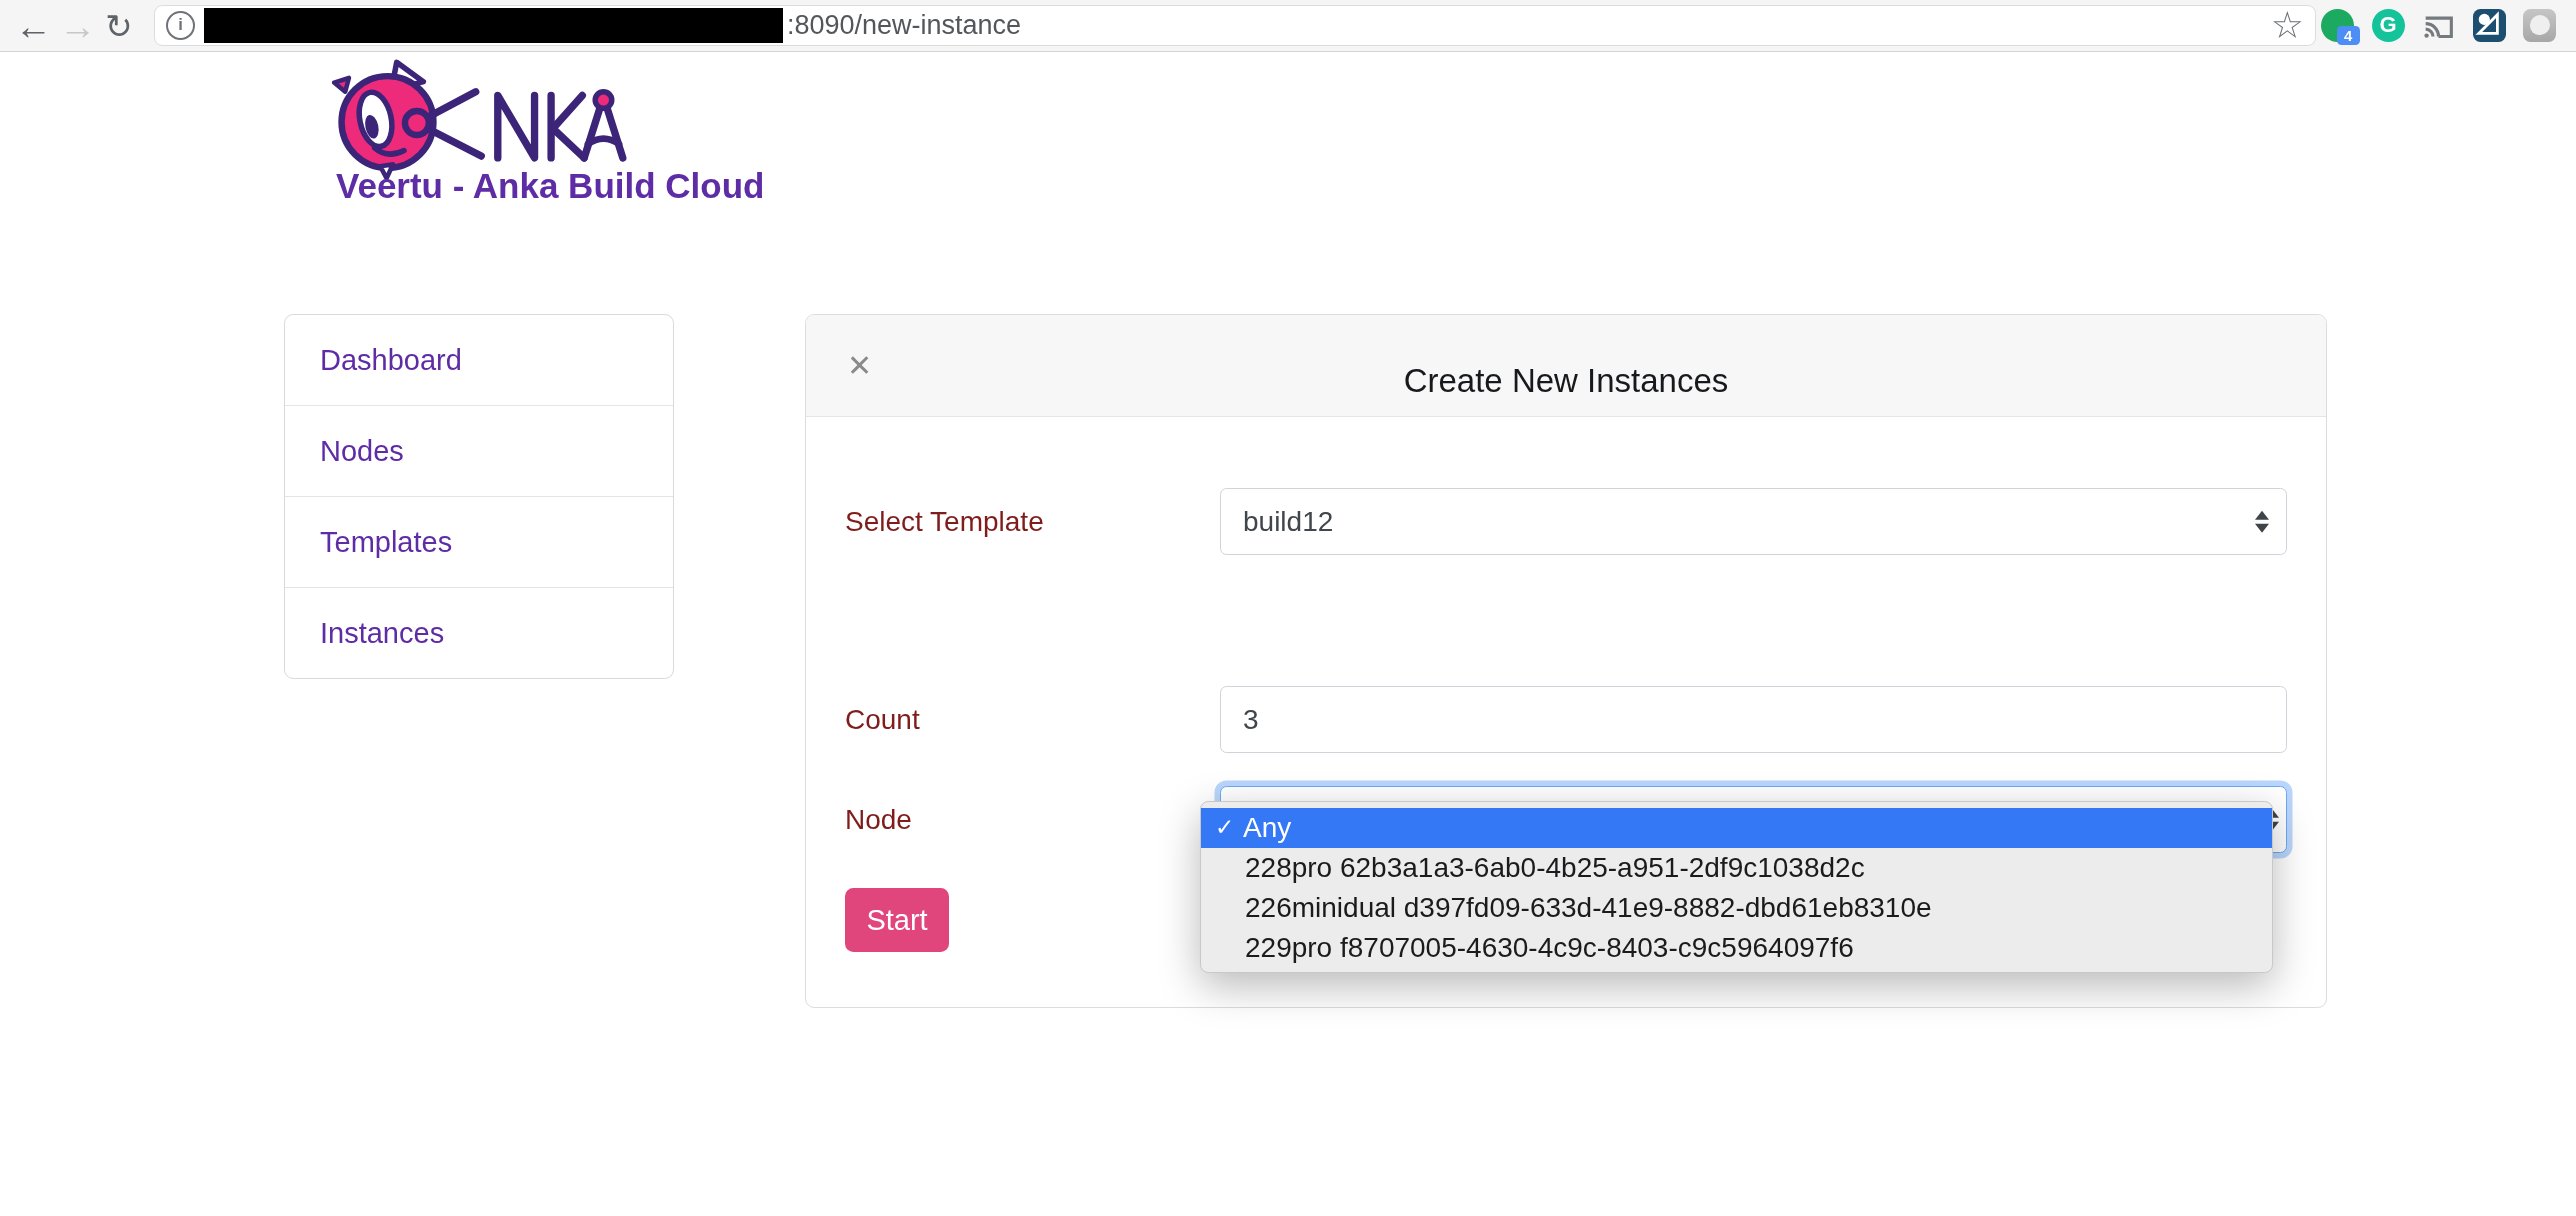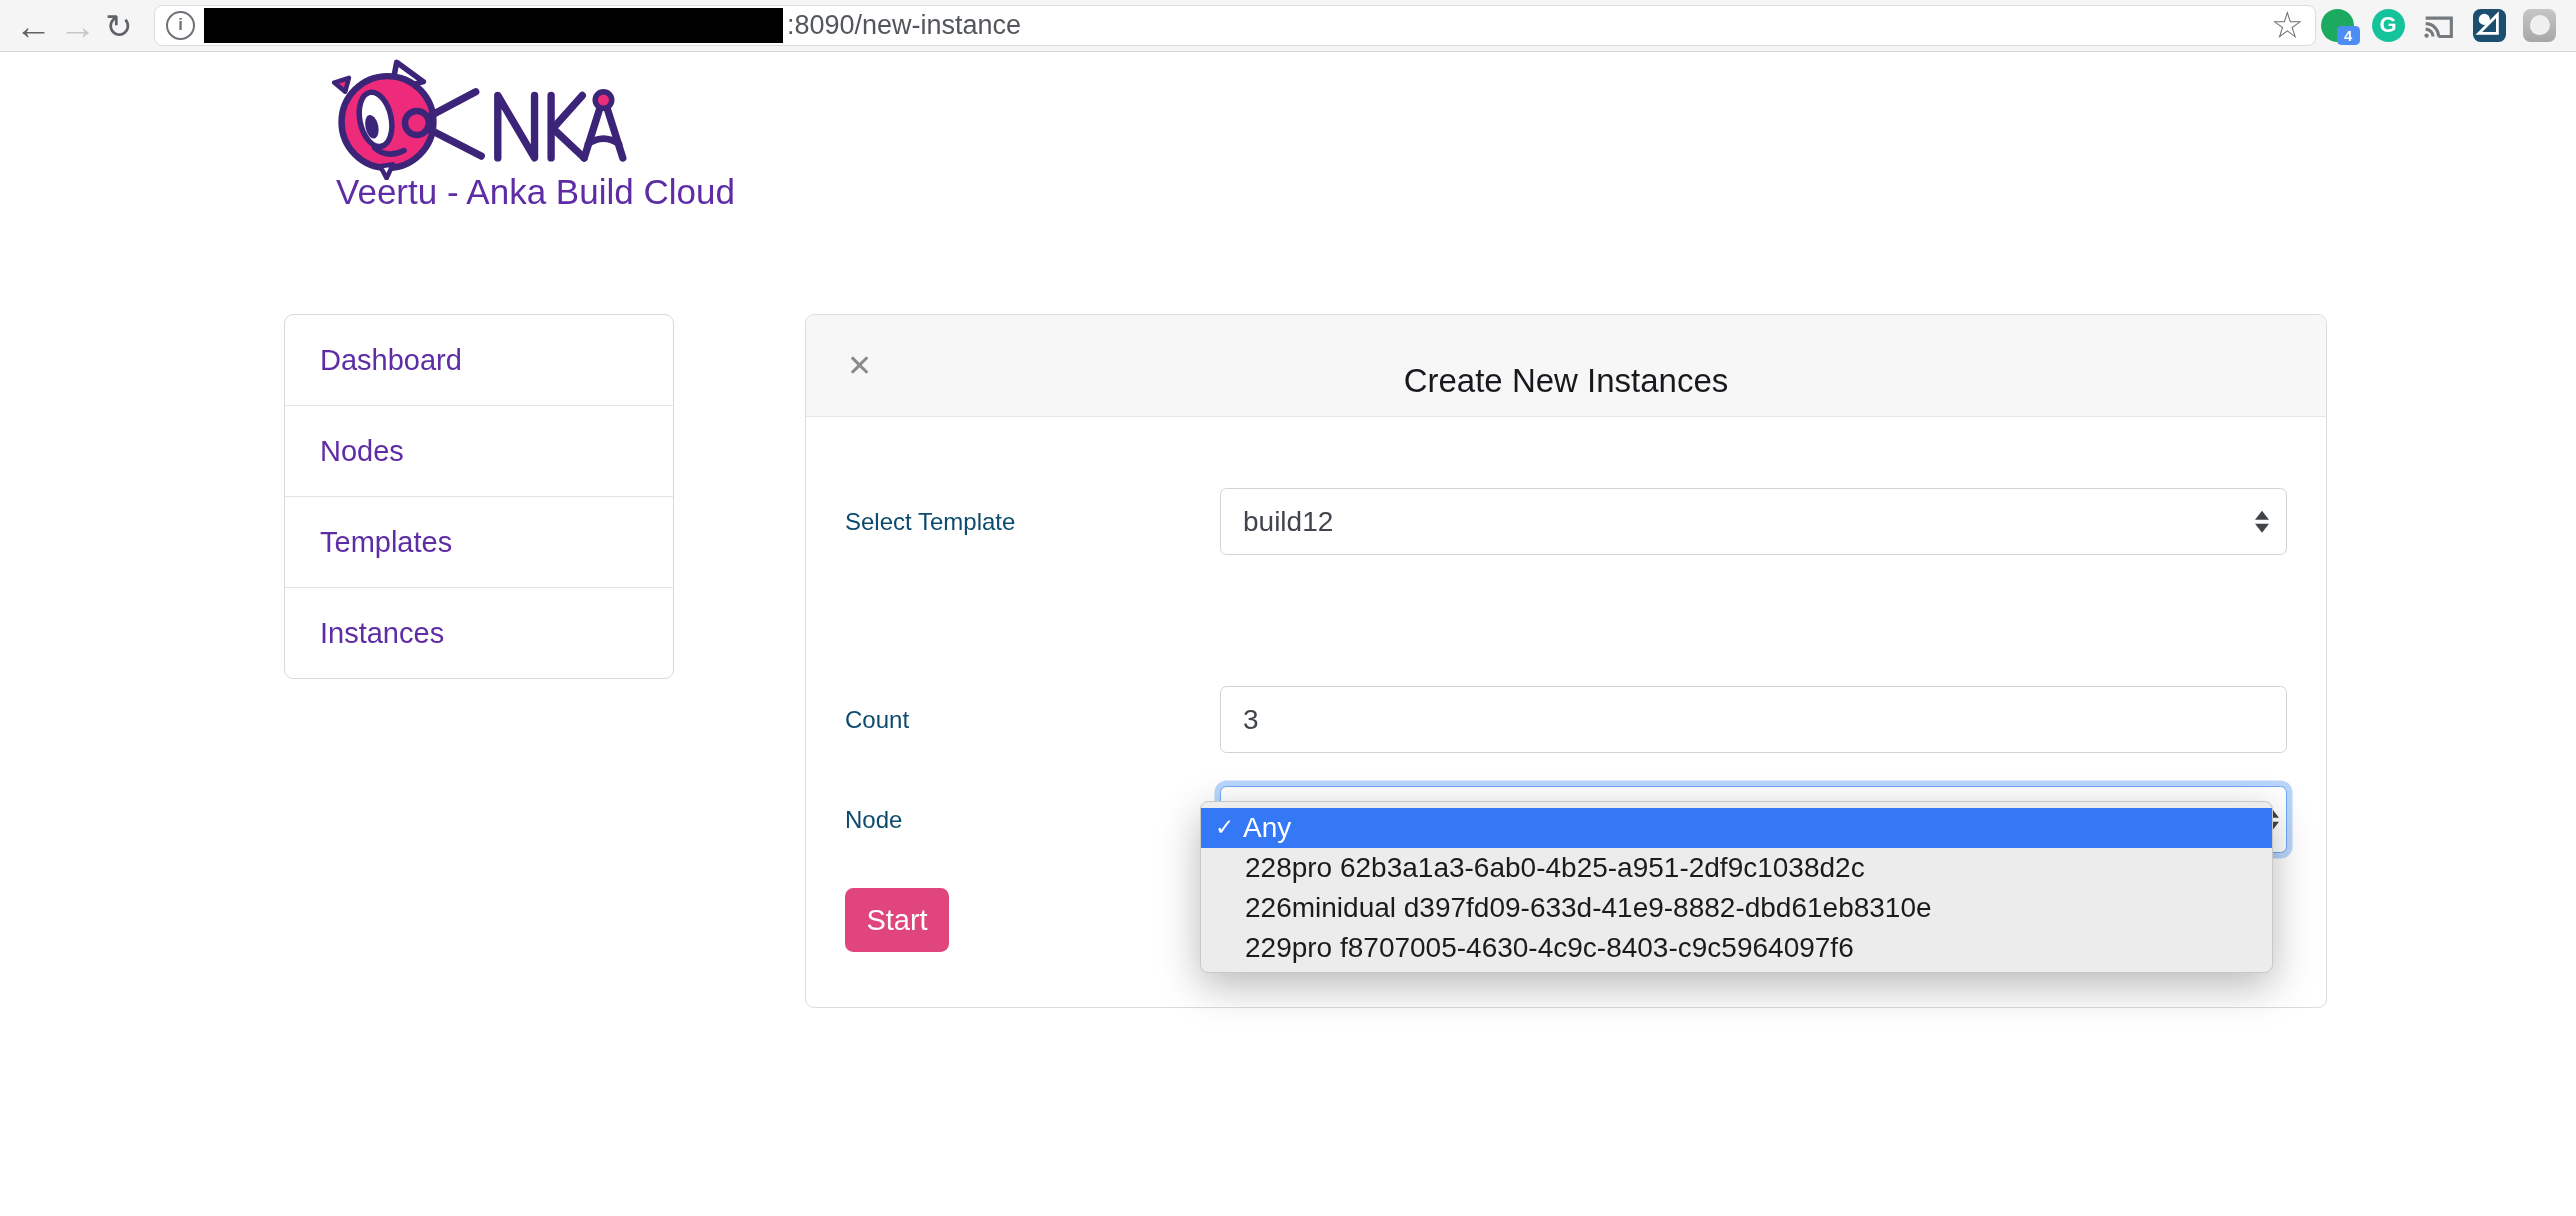--- a/index.html
+++ b/index.html
@@ -22,32 +22,32 @@
   .ext-row{position:absolute;left:2321px;top:4.6px;height:41px;display:flex;align-items:center;gap:17.5px;}
   .ext{width:33px;height:33px;position:relative;cursor:pointer;flex:0 0 auto;}
   .ext-circle-green{background:#1caa60;border-radius:50%;}
   .ext-badge{position:absolute;right:-5.5px;bottom:-3.7px;min-width:19.4px;height:19.4px;background:#4c8df6;border-radius:4.6px;color:#fff;font-size:14.8px;font-weight:700;display:flex;align-items:center;justify-content:center;padding:0 1.8px;}
   .ext-grammarly{background:#15c39a;border-radius:50%;color:#fff;font-size:22px;font-weight:700;display:flex;align-items:center;justify-content:center;}
   .ext-navy{background:#1c4e70;border-radius:7.4px;display:flex;align-items:center;justify-content:center;}
   .ext-gray{background:linear-gradient(180deg,#c6c6c6,#a7a7a7);border-radius:7.4px;display:flex;align-items:center;justify-content:center;}
   .ext-gray .blob{width:20px;height:20px;background:#efefef;border-radius:50% 50% 50% 45%;}
   
   .logo-wrap{position:absolute;left:332px;top:55px;cursor:pointer;}
-  .subtitle{position:absolute;left:336px;top:172px;font-size:35px;color:#5e2ca5;}
+  .subtitle{position:absolute;left:336px;top:166px;font-size:35px;color:#5e2ca5;font-weight:bold;}
   
   .sidebar{position:absolute;left:284px;top:314px;width:390px;box-sizing:border-box;background:#fff;border:1.8px solid #d9d9d9;border-radius:9.2px;}
   .side-item{height:90px;display:flex;align-items:center;padding-left:35px;font-size:29px;color:#5e2ca5;border-top:1.8px solid #e4e4e4;cursor:pointer;}
   .side-item:first-child{border-top:none;}
   
   .modal{position:absolute;left:805px;top:314px;width:1522px;height:694px;box-sizing:border-box;background:#fff;border:1.8px solid #dcdcdc;border-radius:9.2px;}
   .modal-header{height:101px;background:#f7f7f7;border-bottom:1.8px solid #e6e6e6;border-radius:8.3px 8.3px 0 0;position:relative;display:flex;align-items:center;justify-content:center;}
   .close-x{position:absolute;left:41px;top:50%;transform:translateY(-50%);font-size:30px;font-weight:700;color:#8a8a8a;cursor:pointer;line-height:1;}
   .modal-title{font-size:33px;font-weight:400;color:#17191c;margin-top:31px;}
   .form-row{position:absolute;left:39px;width:1442px;height:67px;}
-  .row-label{position:absolute;left:0;top:50%;transform:translateY(-50%);font-size:24px;color:#0c4a6e;white-space:nowrap;}
+  .row-label{position:absolute;left:0;top:50%;transform:translateY(-50%);font-size:28px;color:#7f1d1d;white-space:nowrap;}
   .control{position:absolute;left:375px;top:0;width:1067px;height:67px;box-sizing:border-box;border:1.8px solid #ced4da;border-radius:6.5px;background:#fff;display:flex;align-items:center;padding:0 22px;font-size:28px;color:#41464d;cursor:pointer;}
   input.control{font-family:"Liberation Sans","DejaVu Sans",sans-serif;outline:none;cursor:text;}
   .control.focused{border-color:#6ea8f7;box-shadow:0 0 0 5.5px rgba(130,180,250,.55);}
   .stepper{position:absolute;right:16.6px;top:50%;transform:translateY(-50%);display:flex;flex-direction:column;gap:4.6px;}
   .stepper.tight{right:7.4px;}
   .tri-up{width:0;height:0;border-left:7.4px solid transparent;border-right:7.4px solid transparent;border-bottom:9.2px solid #3f4449;}
   .tri-down{width:0;height:0;border-left:7.4px solid transparent;border-right:7.4px solid transparent;border-top:9.2px solid #3f4449;}
   .node-menu{position:absolute;left:394px;top:486px;width:1073px;height:172px;box-sizing:border-box;background:#ececec;border:0.9px solid #c8c8c8;border-radius:8.3px;box-shadow:0 13px 41px rgba(0,0,0,.28);padding-top:5.5px;z-index:6;}
   .menu-opt{height:40px;display:flex;align-items:center;font-size:28px;color:#1b1b1d;padding-left:44px;position:relative;cursor:pointer;}
   .menu-opt.selected{background:#3478f6;color:#fff;padding-left:42px;}

